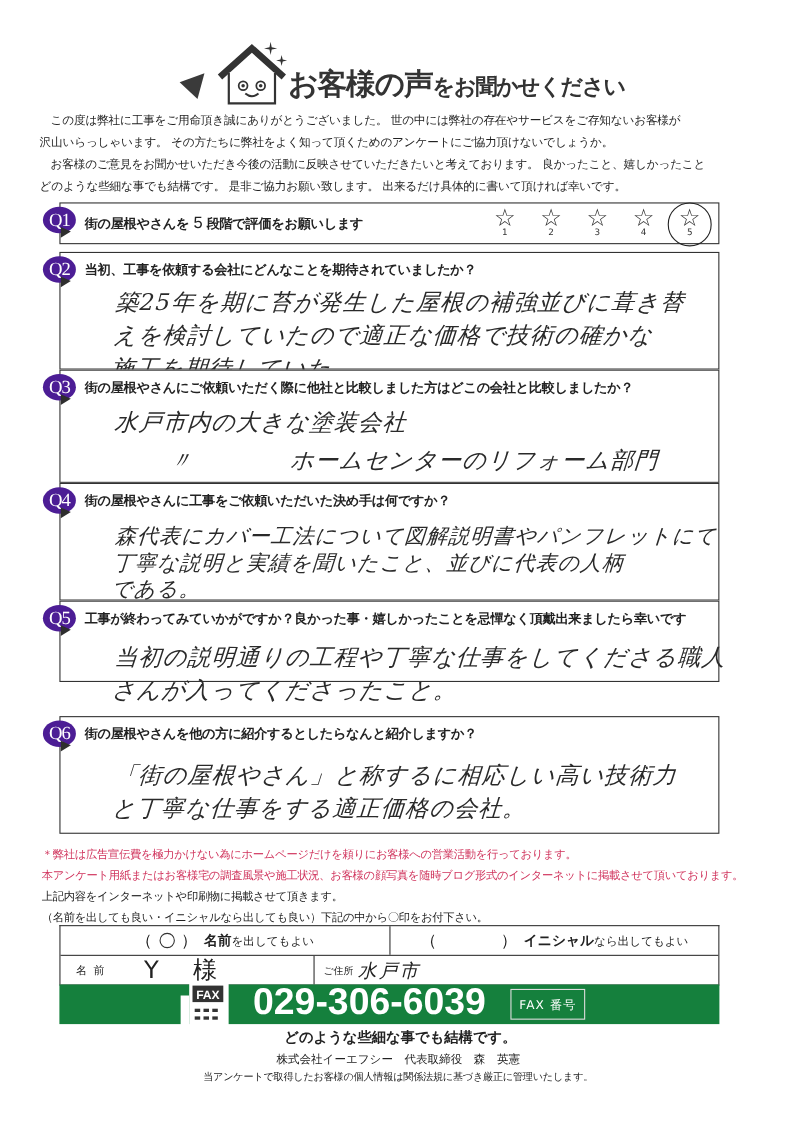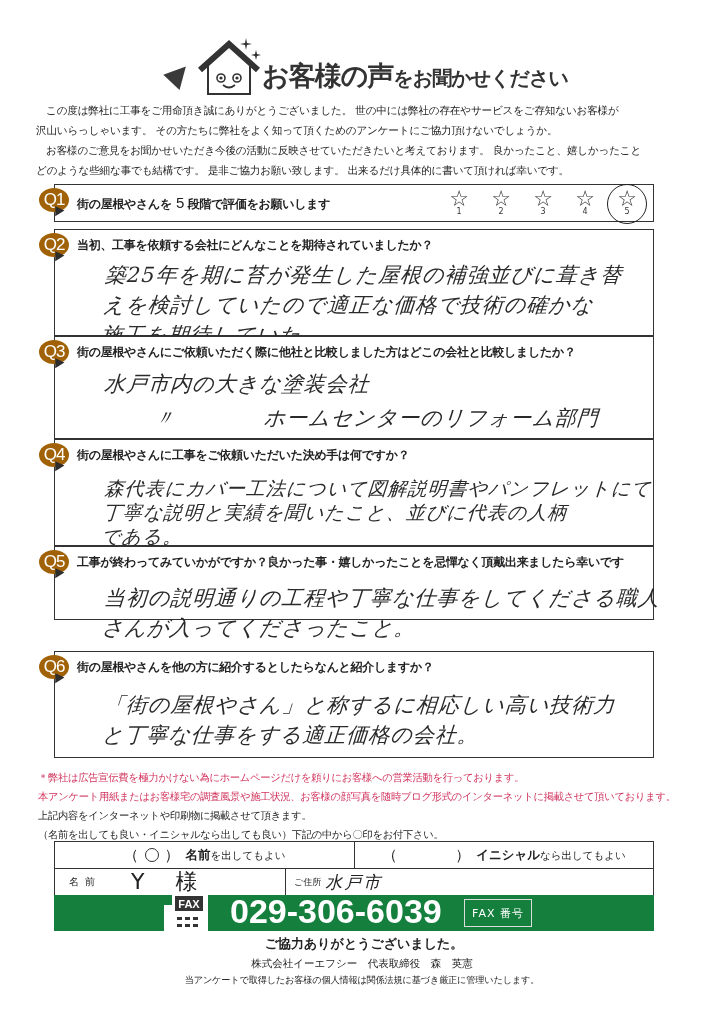--- a/index.html
+++ b/index.html
@@ -37,22 +37,22 @@
   .intro p { white-space: nowrap; }
   .intro p.indent { text-indent: 10px; }
 
   
   .qbox {
     position: absolute; left: 54px; width: 600px; border: 1.5px solid #333;
     background: #fff;
   }
   .qbadge {
     position: absolute; left: -16px; top: 3px; width: 30px; height: 24px;
-    background: #a16207; border-radius: 50%;
-    color: #fff; font-family: Liberation Sans, sans-serif; font-size: 17px;
+    background: #4c1d95; border-radius: 50%;
+    color: #fff; font-family: Liberation Serif, serif; font-size: 17px;
     display: flex; align-items: center; justify-content: center; letter-spacing: -1px;
   }
   .qbadge::after {
     content: ""; position: absolute; left: 14px; top: 20px;
     border-left: 4px solid transparent; border-right: 6px solid transparent;
     border-top: 9px solid #2e2e2e; transform: rotate(25deg);
   }
   .qtext {
     position: absolute; left: 22px; top: 7px;
     font-size: 12px; font-weight: bold; color: #222; white-space: nowrap; letter-spacing: -0.3px;
@@ -271,16 +271,16 @@
       <rect x="29" y="26" width="5" height="3" fill="#333"></rect>
     <rect x="13" y="33" width="5" height="3" fill="#333"></rect>
       <rect x="21" y="33" width="5" height="3" fill="#333"></rect>
       <rect x="29" y="33" width="5" height="3" fill="#333"></rect>
   </svg>
   <div class="fax-number">029-306-6039</div>
   <div class="fax-label">FAX 番号</div>
 </div>
 
 <div class="footer">
-  <div class="thanks">ご協力ありがとうございました。</div>
+  <div class="thanks">どのような些細な事でも結構です。</div>
   <div class="company">株式会社イーエフシー　代表取締役　森　英憲</div>
   <div class="privacy">当アンケートで取得したお客様の個人情報は関係法規に基づき厳正に管理いたします。</div>
 </div>
 
 </body></html>

